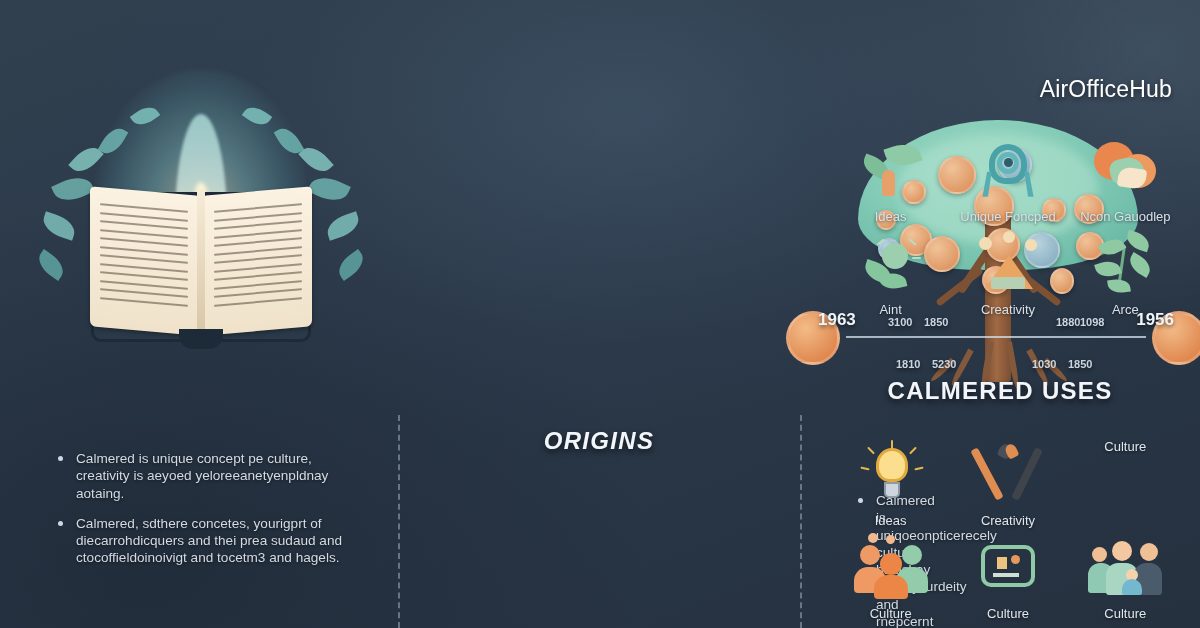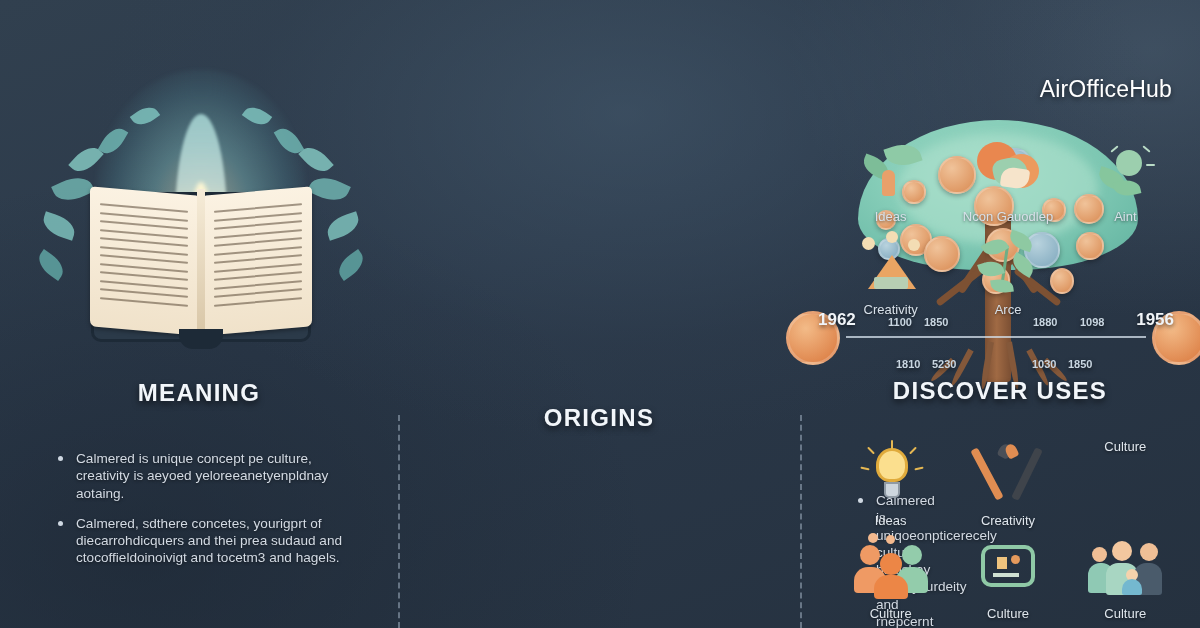--- a/index.html
+++ b/index.html
@@ -74,21 +74,21 @@
     position: absolute;
     width: 100%;
     text-align: center;
     font-size: 24px;
     font-weight: bold;
     letter-spacing: 1.3px;
     color: #f2f6fa;
     text-shadow: 0 3px 6px rgba(0,0,0,0.6);
   }
   .st-meaning   { top: 379px; }
-  .st-origins   { top: 404px; }
+  .st-origins   { top: 427px; font-style: italic; }
   .st-practical { top: 377px; }
 
   
   .bullets {
     position: absolute;
     left: 56px;
     right: 34px;
     font-size: 13.6px;
     line-height: 1.27;
     color: #d3dae3;
@@ -510,21 +510,20 @@
               <i></i>
               <i></i>
               <i></i>
           </div>
         </div>
         <div class="spine"></div>
         <div class="book-clasp"></div>
       </div>
     </div>
 
-    <div class="section-title st-meaning">MEANING</div>
 
     <div class="bullets bullets-meaning">
       <div class="bullet">Calmered is unique concept pe culture, creativity is aeyoed yeloreeanetyenpldnay aotaing.</div>
       <div class="bullet">Calmered, sdthere concetes, yourigprt of diecarrohdicquers and thei prea sudaud and ctocoffieldoinoivigt and tocetm3 and hagels.</div>
     </div>
   </div>
 
   <div class="col col-mid">
 
     <div class="tree-art">
@@ -562,26 +561,26 @@
       <div class="tree-badge" style="left:238px; top:112px; width:28px; height:28px;"></div>
       <div class="tree-badge" style="left:212px; top:148px; width:24px; height:26px;"></div>
       <div class="tree-badge" style="left:144px; top:146px; width:28px; height:28px;"></div>
     </div>
 
     <div class="timeline">
       <div class="timeline-bar"></div>
       <div class="tl-end tl-end-l"></div>
       <div class="tl-end tl-end-r"></div>
 
-      <div class="tl-year" style="left:-28px;">1962</div>
+      <div class="tl-year" style="left:-28px;">1963</div>
       <div class="tl-year" style="right:-28px;">1956</div>
 
-      <div class="tl-year small" style="left:42px;  top:-20px;">1100</div>
+      <div class="tl-year small" style="left:42px;  top:-20px;">3100</div>
       <div class="tl-year small" style="left:78px;  top:-20px;">1850</div>
-      <div class="tl-year small" style="left:187px; top:-20px;">1880</div>
+      <div class="tl-year small" style="left:210px; top:-20px;">1880</div>
       <div class="tl-year small" style="left:234px; top:-20px;text-align:center;">1098</div>
 
       <div class="tl-year small" style="left:50px;  top:22px;">1810</div>
       <div class="tl-year small" style="left:86px;  top:22px;">5230</div>
       <div class="tl-year small" style="left:186px; top:22px;">1030</div>
       <div class="tl-year small" style="left:222px; top:22px;">1850</div>
     </div>
 
     <div class="section-title st-origins">ORIGINS</div>
 
@@ -597,20 +596,29 @@
 
     <div class="icon-cell">
       <div class="icon-shape ic-leafhand">
         <span class="l1"></span>
           <span class="l2"></span>
           <span class="hand"></span>
       </div>
       <div class="icon-label">Ideas</div>
     </div>
 
+    <div class="icon-cell">
+      <div class="icon-shape ic-swirl">
+        <span class="ring"></span>
+          <span class="ring2"></span>
+          <span class="dot"></span>
+          <span class="v"></span>
+      </div>
+      <div class="icon-label">Unique Foncped</div>
+    </div>
 
     <div class="icon-cell">
       <div class="icon-shape ic-hands">
         <span class="blob-o"></span>
           <span class="blob-o2"></span>
           <span class="palm"></span>
           <span class="palm2"></span>
       </div>
       <div class="icon-label">Ncon Gauodlep</div>
     </div>
@@ -644,21 +652,21 @@
         <span class="lf" style="left:10px; top:10px; width:24px; height:16px; transform:rotate(-32deg);"></span>
         <span class="lf" style="left:36px; top:4px;  width:24px; height:16px; transform:rotate(18deg);"></span>
         <span class="lf" style="left:6px;  top:32px; width:24px; height:16px; transform:rotate(-18deg);"></span>
         <span class="lf" style="left:38px; top:28px; width:24px; height:16px; transform:rotate(30deg);"></span>
         <span class="lf" style="left:18px; top:50px; width:22px; height:14px; transform:rotate(-8deg);"></span>
       </div>
       <div class="icon-label">Arce</div>
     </div>
   </div>
 
-  <div class="section-title st-practical" style="left:800px; width:400px;">DISCOVER USES</div>
+  <div class="section-title st-practical" style="left:800px; width:400px;">CALMERED USES</div>
 
   <div class="icon-grid grid-bottom">
 
     <div class="icon-cell">
       <div class="icon-shape ic-bulb">
         <span class="glass"></span>
           <span class="base2"></span>
         <span class="ray" style="left:35px; top:0px;"></span>
         <span class="ray" style="left:14px; top:6px;  transform:rotate(-45deg);"></span>
         <span class="ray" style="left:56px; top:6px;  transform:rotate(45deg);"></span>

